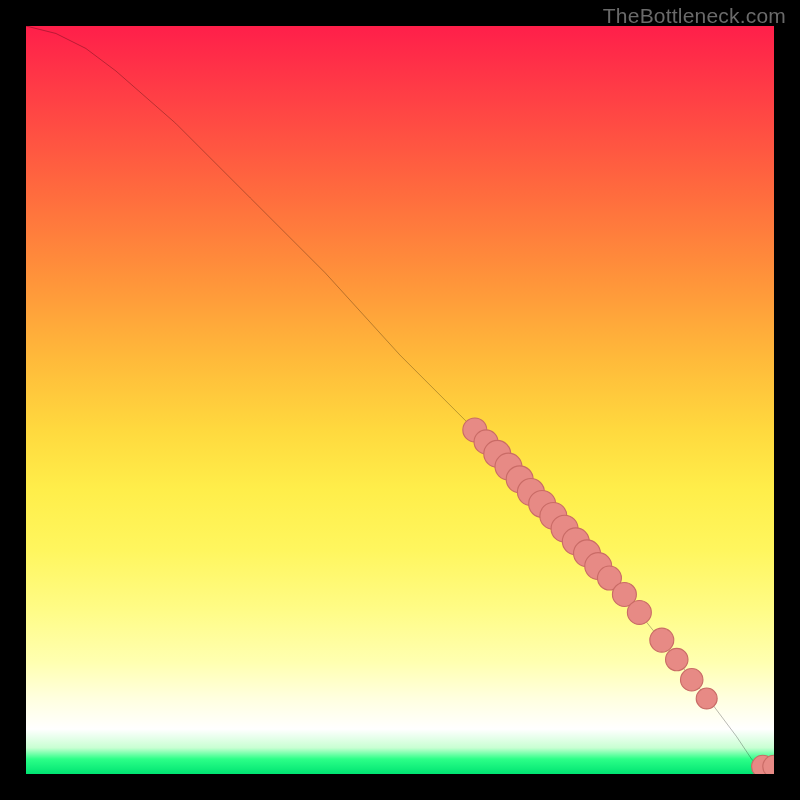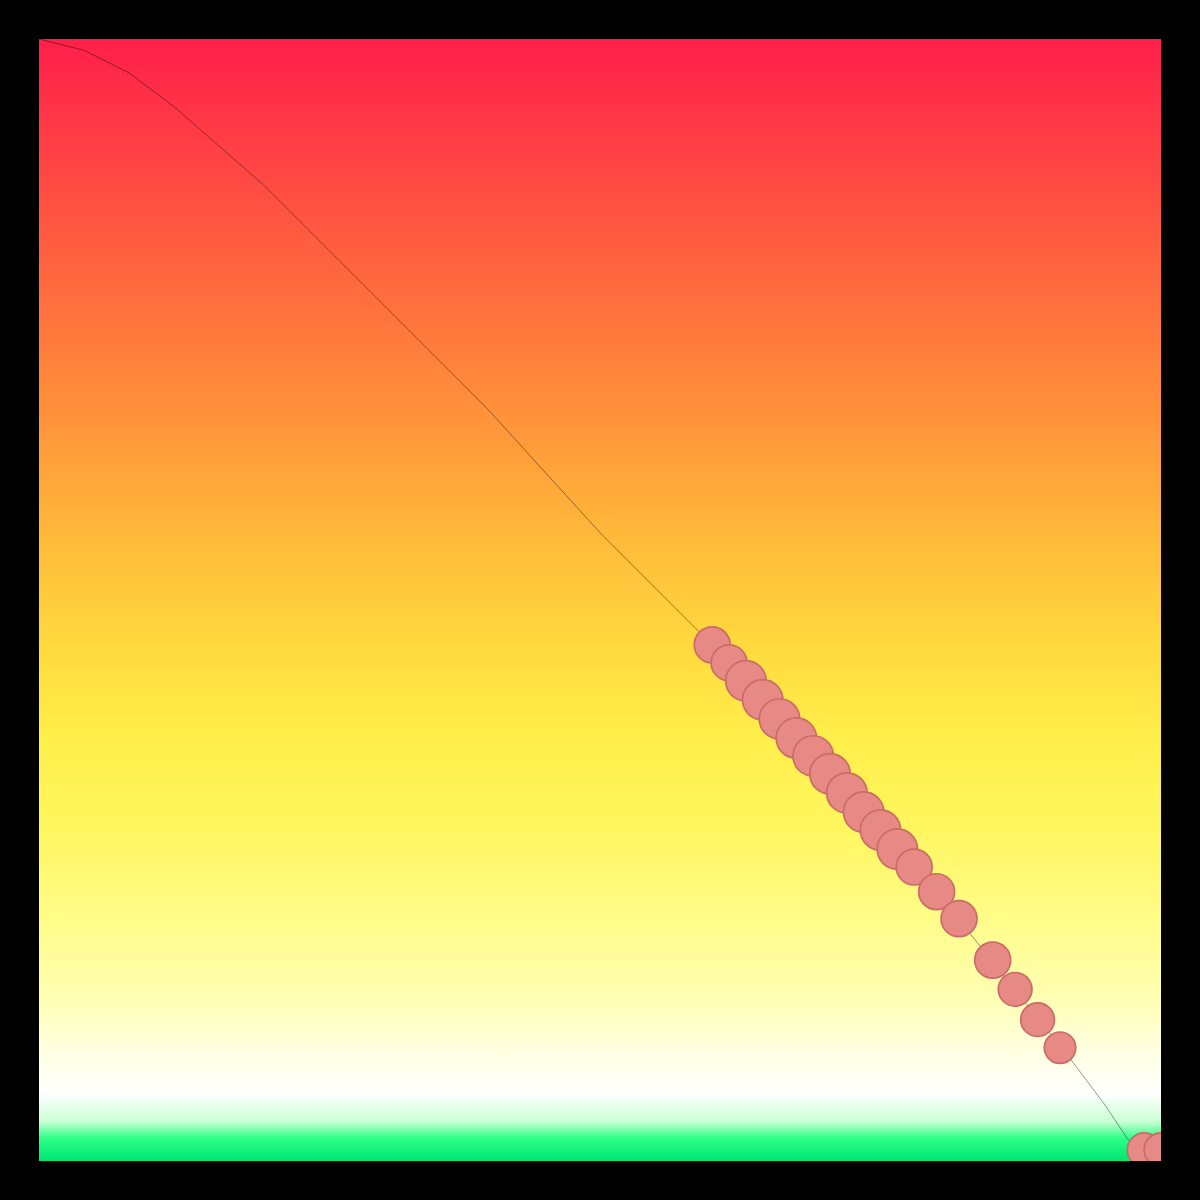--- a/index.html
+++ b/index.html
@@ -63,20 +63,21 @@
     pointer-events: none;
   }
 </style>
 </head>
 <body>
 
 <div class="stage">
 
   <div class="plot-area"></div>
 
+  <div class="watermark">TheBottleneck.com</div>
 
   <svg class="overlay" viewBox="0 0 100 100" preserveAspectRatio="none">
     <path id="curve-path" fill="none" stroke="#000000" stroke-width="0.28" vector-effect="non-scaling-stroke" d="M0.00 0.00 L4.00 1.00 L8.00 3.00 L12.00 6.00 L20.00 13.00 L30.00 23.00 L40.00 33.00 L50.00 44.00 L60.00 54.00 L70.00 65.00 L80.00 76.00 L88.00 86.00 L92.00 91.00 L95.00 95.00 L97.00 98.00 L98.00 99.00 L100.00 99.00"></path>
     <g id="markers-group">
         <circle cx="60.00" cy="54.00" r="1.60" fill="#e78a85" stroke="#c96b66" stroke-width="0.15"></circle>
         <circle cx="61.50" cy="55.60" r="1.60" fill="#e78a85" stroke="#c96b66" stroke-width="0.15"></circle>
         <circle cx="63.00" cy="57.20" r="1.80" fill="#e78a85" stroke="#c96b66" stroke-width="0.15"></circle>
         <circle cx="64.50" cy="58.90" r="1.80" fill="#e78a85" stroke="#c96b66" stroke-width="0.15"></circle>
         <circle cx="66.00" cy="60.60" r="1.80" fill="#e78a85" stroke="#c96b66" stroke-width="0.15"></circle>
         <circle cx="67.50" cy="62.30" r="1.80" fill="#e78a85" stroke="#c96b66" stroke-width="0.15"></circle>

